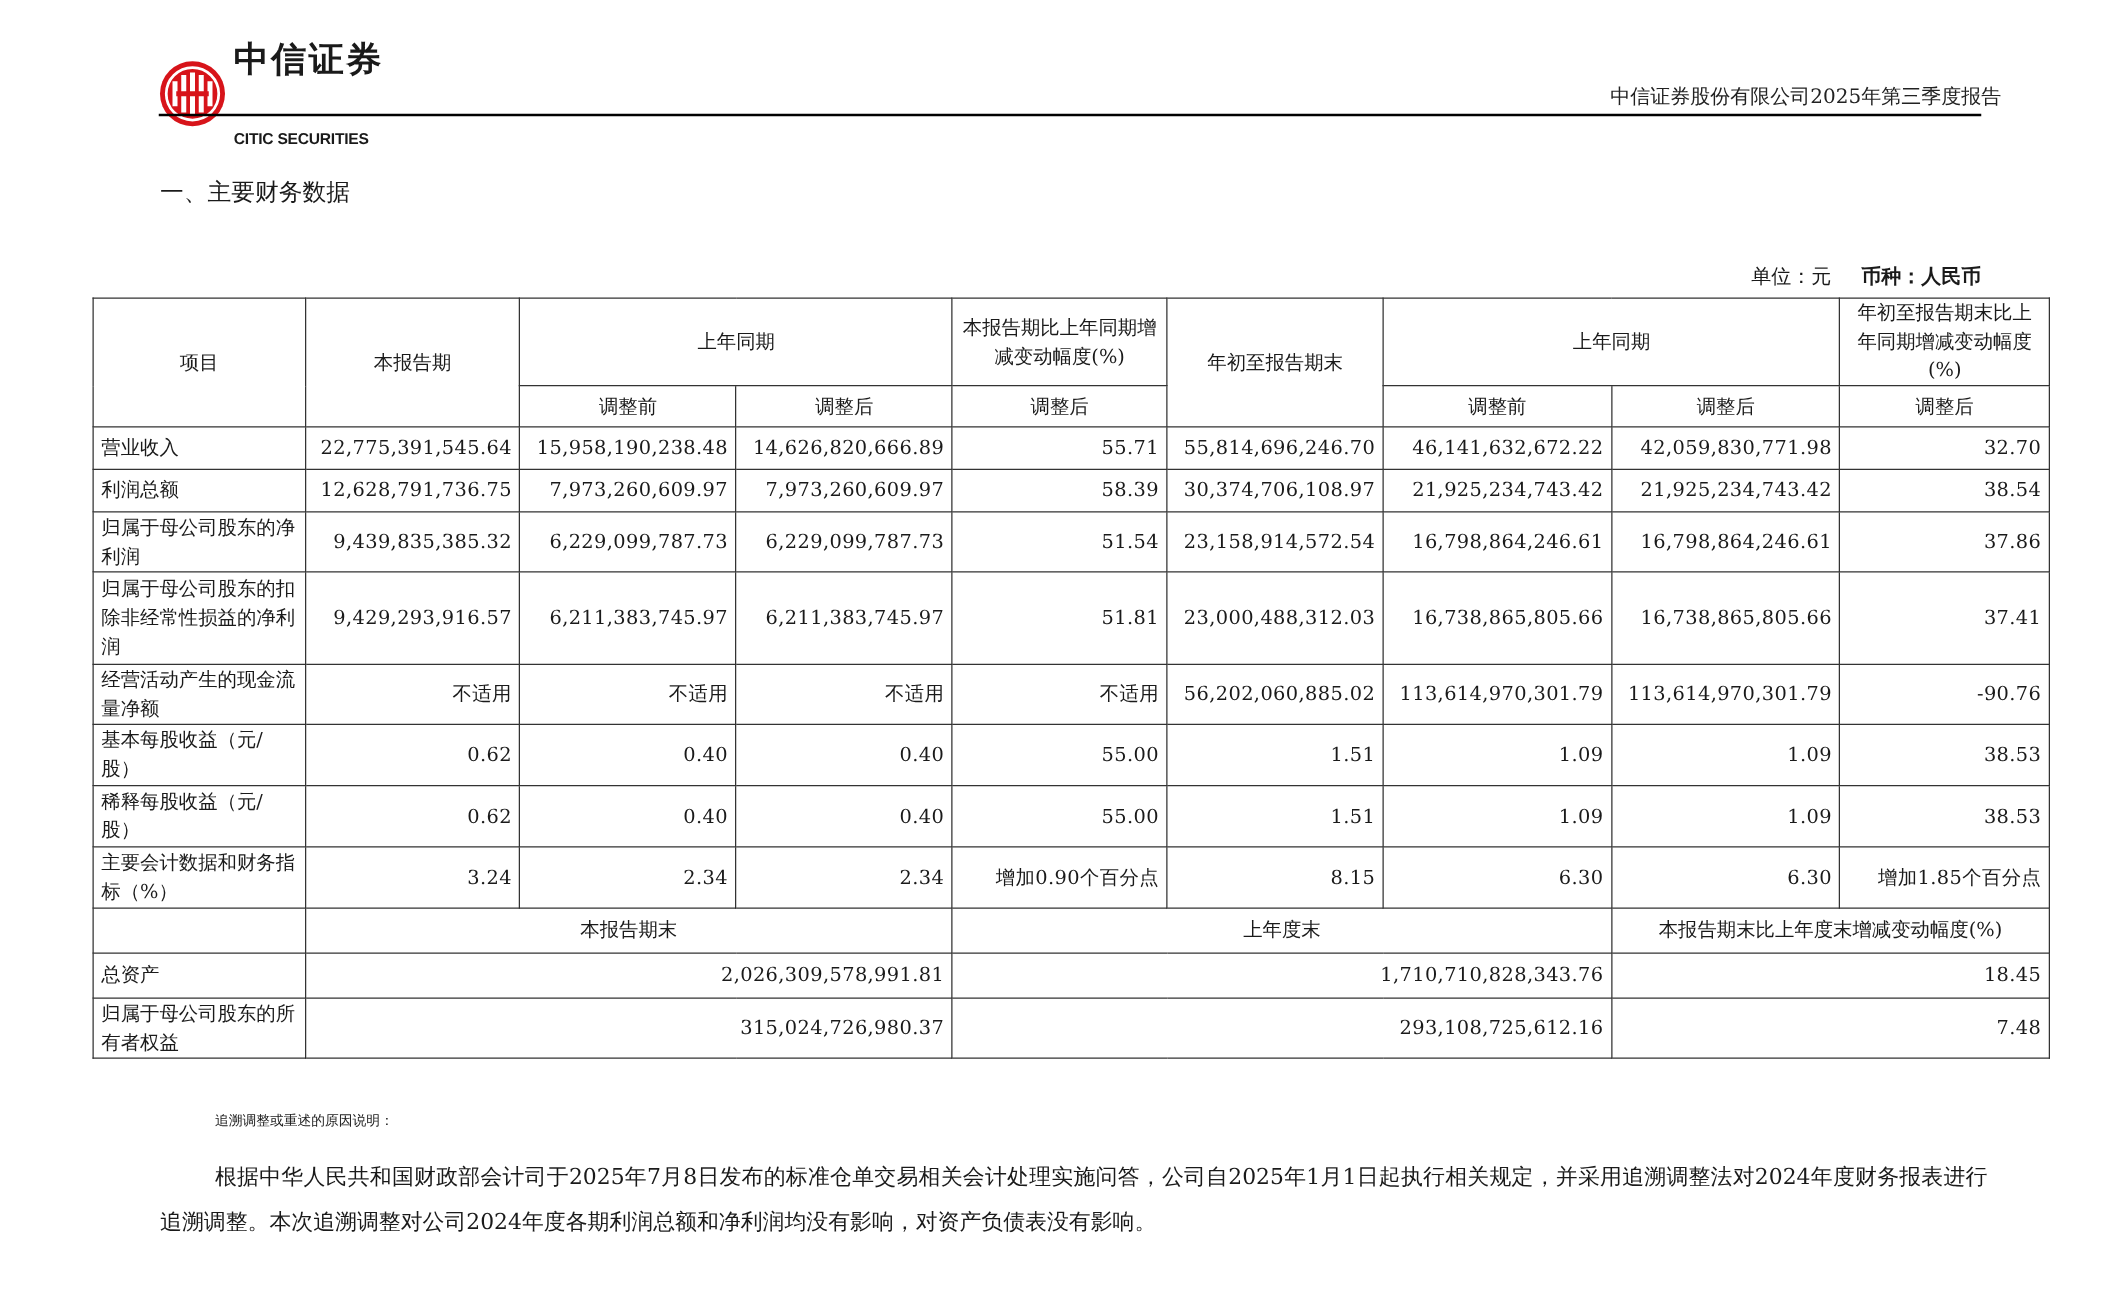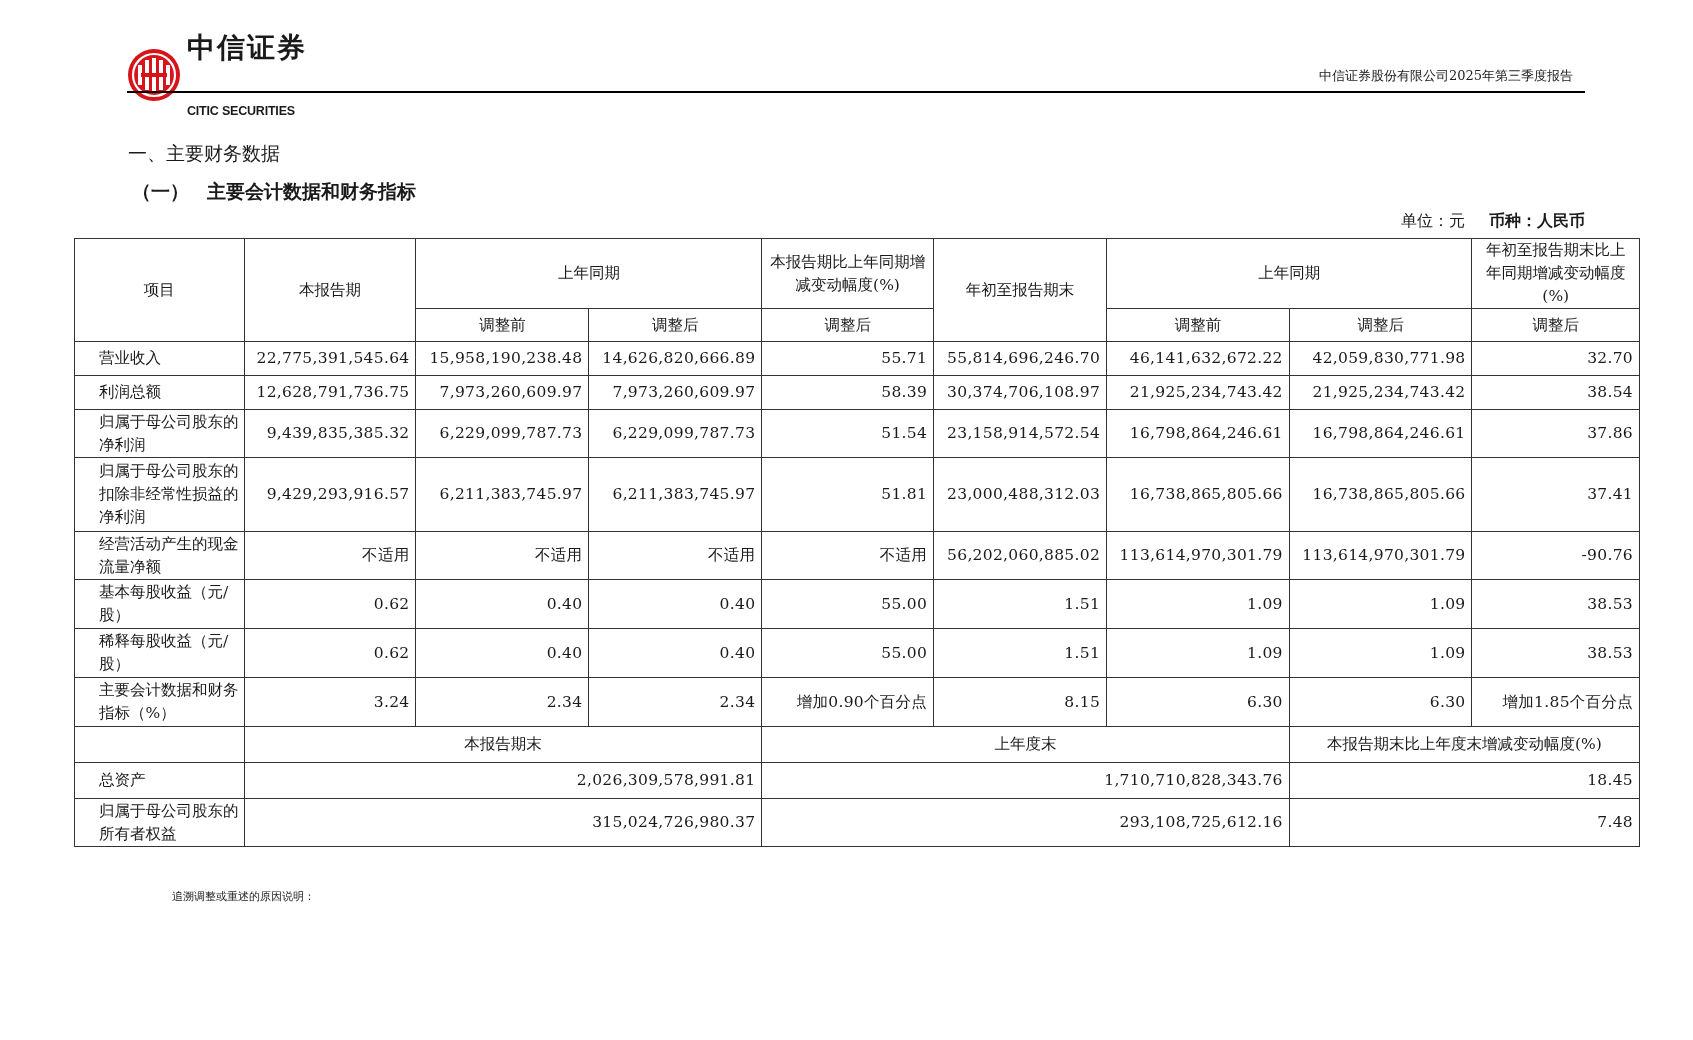--- a/index.html
+++ b/index.html
@@ -16,21 +16,21 @@
     .logo-text { margin-left: 6px; display: flex; flex-direction: column; }
     .logo-cn {
       font-family: Liberation Sans, sans-serif; font-weight: bold;
       font-size: 28px; letter-spacing: 2px; line-height: 32px; color: #1a1a1a;
     }
     .logo-en {
       font-family: "Liberation Sans", "DejaVu Sans", sans-serif; font-weight: bold;
       font-size: 12.5px; line-height: 14px; letter-spacing: -0.2px; color: #1a1a1a; margin-top: 40px;
     }
     .header-title {
-      position: absolute; right: 120px; top: 67px; font-size: 13px; color: #222;
+      position: absolute; right: 92px; top: 67px; font-size: 16px; color: #222;
     }
     .header-rule { position: absolute; left: 127px; top: 91px; width: 1458px; height: 2px; background: #000; }
 
     
     .h1 {
       position: absolute; left: 128px; top: 141px; font-size: 19px; font-weight: normal;
       font-family: "DejaVu Sans", "Liberation Sans", sans-serif;
     }
     .h2 {
       position: absolute; left: 132px; top: 179px; font-size: 19px; font-weight: bold;
@@ -42,21 +42,21 @@
 
     
     table.fin {
       position: absolute; left: 74px; top: 238px; width: 1566px;
       border-collapse: collapse; font-size: 15.5px; table-layout: fixed;
     }
     table.fin td, table.fin th {
       border: 1.4px solid #333; padding: 0 6px; font-weight: normal; line-height: 23px;
     }
     table.fin th { text-align: center; vertical-align: middle; }
-    table.fin td.label { text-align: left; vertical-align: middle; padding-left: 24px; padding-right: 4px; }
+    table.fin td.label { text-align: left; vertical-align: middle; padding-left: 6px; padding-right: 4px; }
     table.fin td.num { text-align: right; vertical-align: middle; white-space: nowrap; font-family: "DejaVu Serif", "Liberation Serif", serif; letter-spacing: 0.3px; }
 
     
     .note-title { position: absolute; left: 128px; top: 889px; font-size: 11px; margin-left: 44px; }
     .note-body {
       position: absolute; left: 128px; top: 924px; width: 1462px;
       font-size: 17.5px; line-height: 36px; text-indent: 44px; text-align: justify;
     }
   </style>
 </head>
@@ -77,23 +77,20 @@
     </svg>
     <div class="logo-text">
       <span class="logo-cn">中信证券</span>
       <span class="logo-en">CITIC SECURITIES</span>
     </div>
   </div>
   <div class="header-title">中信证券股份有限公司2025年第三季度报告</div>
   <div class="header-rule"></div>
 
   <div class="h1">一、主要财务数据</div>
-  <div class="h2">
-    <span class="num">（一）</span><span>主要会计数据和财务指标</span>
-  </div>
   <div class="unit-line">
     <span>单位：元</span><span>币种：人民币</span>
   </div>
 
   <table class="fin">
     <colgroup>
       <col style="width:156px">
       <col style="width:158px">
       <col style="width:159px">
       <col style="width:159px">
@@ -226,13 +223,14 @@
     <tr style="height:48px">
       <td class="label">归属于母公司股东的所有者权益</td>
       <td class="num" colspan="3">315,024,726,980.37</td>
       <td class="num" colspan="3">293,108,725,612.16</td>
       <td class="num" colspan="2">7.48</td>
     </tr>
   </tbody>
     </table>
 
   <div class="note-title">追溯调整或重述的原因说明：</div>
+  <div class="note-body">根据中华人民共和国财政部会计司于2025年7月8日发布的标准仓单交易相关会计处理实施问答，公司自2025年1月1日起执行相关规定，并采用追溯调整法对2024年度财务报表进行追溯调整。本次追溯调整对公司2024年度各期利润总额和净利润均没有影响，对资产负债表没有影响。</div>
 </div>
 
 </body></html>

